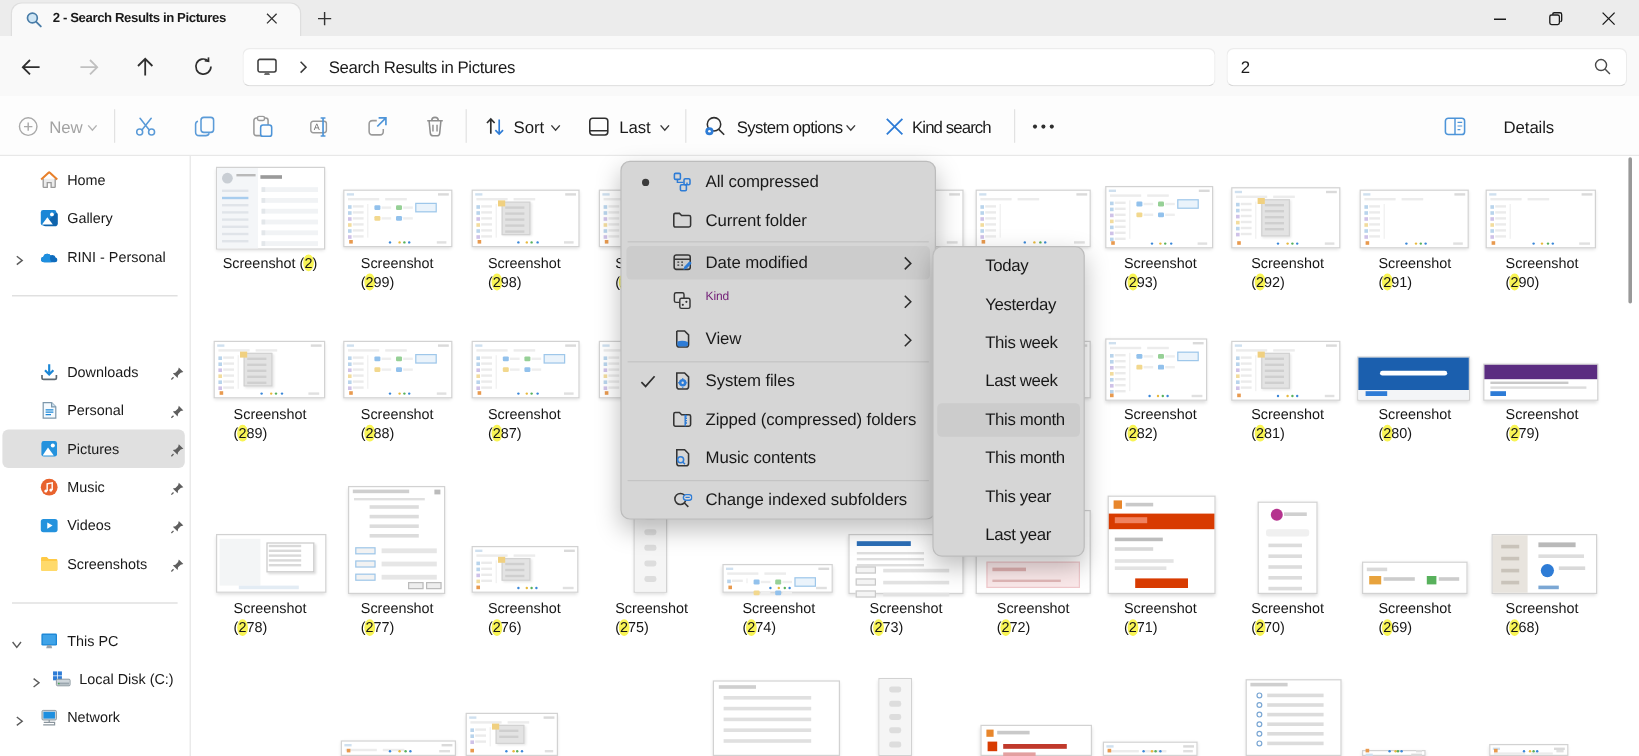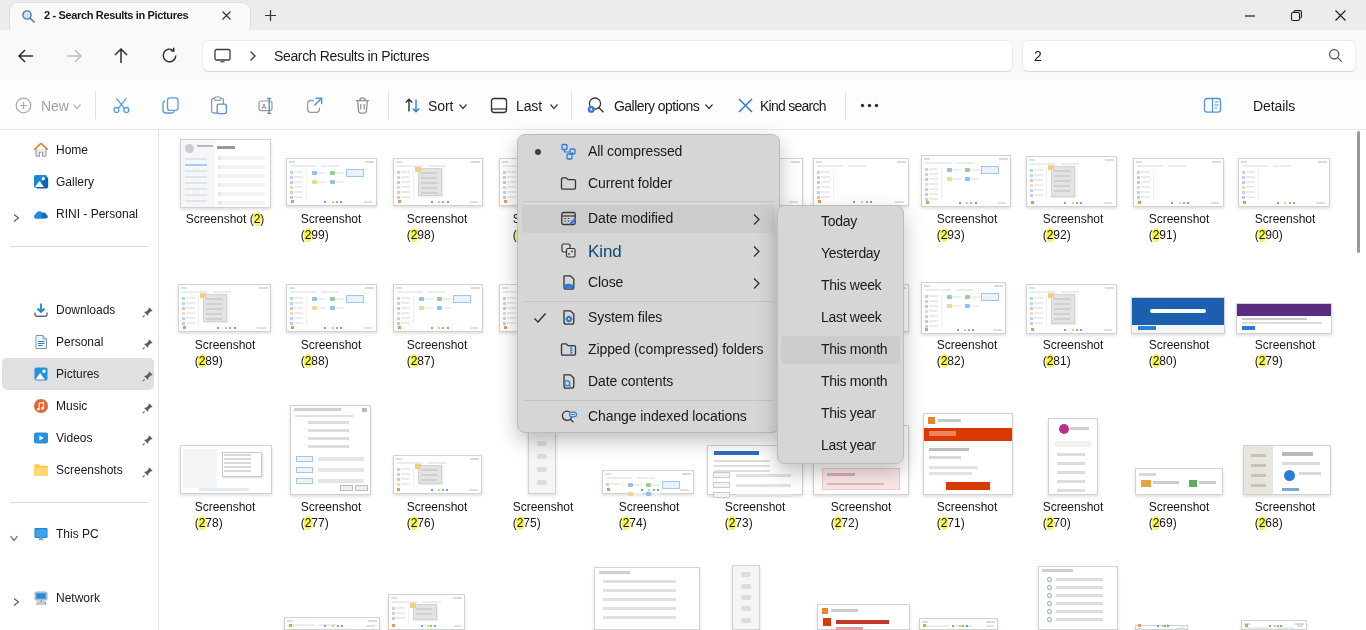--- a/index.html
+++ b/index.html
@@ -136,21 +136,21 @@
 <svg class="abs" style="left:549px;top:102px" width="10" height="9" viewBox="0 0 10 9">
       <path d="M1.5 2.5 L5 6.5 L8.5 2.5" fill="none" stroke="#3a3a3a" stroke-width="1.2"></path>
     </svg>
 <div class="tsep" style="left:571px"></div>
 <svg class="abs" style="left:586px;top:96px" width="20" height="19" viewBox="0 0 20 19">
       <circle cx="9" cy="7.6" r="5.6" fill="none" stroke="#2f2f2f" stroke-width="1.3"></circle>
       <line x1="13" y1="11.8" x2="17.5" y2="16.3" stroke="#2f2f2f" stroke-width="1.3"></line>
       <circle cx="5.2" cy="13.4" r="3.4" fill="#2e7cd6"></circle>
       <circle cx="5.2" cy="13.4" r="1.1" fill="#fdfdfd"></circle>
     </svg>
-<div class="abs t14" style="left:614px;top:98px;letter-spacing:-0.55px">Gallery options</div>
+<div class="abs t14" style="left:614px;top:98px;letter-spacing:-0.55px">System options</div>
 <svg class="abs" style="left:704px;top:102px" width="10" height="9" viewBox="0 0 10 9">
       <path d="M1.5 2.5 L5 6.5 L8.5 2.5" fill="none" stroke="#3a3a3a" stroke-width="1.2"></path>
     </svg>
 <svg class="abs" style="left:737px;top:97px" width="17" height="17" viewBox="0 0 17 17">
       <path d="M2 2 L15 15 M15 2 L2 15" stroke="#2e7cd6" stroke-width="1.5"></path>
     </svg>
 <div class="abs t14" style="left:760px;top:98px;letter-spacing:-0.75px">Kind search</div>
 <div class="tsep" style="left:845px"></div>
 <svg class="abs" style="left:860px;top:103px" width="20" height="5" viewBox="0 0 20 5">
       <circle cx="2.5" cy="2.5" r="1.7" fill="#2f2f2f"></circle>
@@ -266,20 +266,35 @@
 <div class="srow" style="top:518px">
 <div class="schev" style="left:9px"><svg viewBox="0 0 10 10">
           <path d="M1.5 3 L5 7.5 L8.5 3" fill="none" stroke="#5c5c5c" stroke-width="1.2"></path>
         </svg></div>
 <div class="sico" style="left:33px"><svg viewBox="0 0 16 16">
           <rect x="1.5" y="2" width="13" height="10" rx="1.2" fill="#1c87d6"></rect>
           <rect x="2.6" y="3.1" width="10.8" height="7.8" fill="#3fa3e8"></rect>
           <path d="M5.5 14.2 H10.5 L9.7 11.6 H6.3 Z" fill="#9aa4ad"></path>
         </svg></div>
 <div class="stext" style="left:56px">This PC</div>
+</div>
+<div class="srow" style="top:550px">
+<div class="schev" style="left:25px"><svg viewBox="0 0 10 10">
+          <path d="M3 1.5 L7.5 5 L3 8.5" fill="none" stroke="#5c5c5c" stroke-width="1.2"></path>
+        </svg></div>
+<div class="sico" style="left:43px"><svg viewBox="0 0 16 16">
+          <rect x="1.2" y="1.5" width="3.4" height="3.4" fill="#2e7cd6"></rect>
+          <rect x="5.2" y="1.5" width="3.4" height="3.4" fill="#2e7cd6"></rect>
+          <rect x="1.2" y="5.5" width="3.4" height="3.4" fill="#2e7cd6"></rect>
+          <rect x="5.2" y="5.5" width="3.4" height="3.4" fill="#2e7cd6"></rect>
+          <rect x="4" y="8" width="11.5" height="5.5" rx="1" fill="#cfd6db" stroke="#8a959d" stroke-width="0.8"></rect>
+          <rect x="5" y="10.8" width="9.5" height="1.6" fill="#9aa6ae"></rect>
+          <circle cx="6" cy="11.6" r="0.7" fill="#3fae49"></circle>
+        </svg></div>
+<div class="stext" style="left:66px">Local Disk (C:)</div>
 </div>
 <div class="srow" style="top:582px">
 <div class="schev" style="left:11px"><svg viewBox="0 0 10 10">
           <path d="M3 1.5 L7.5 5 L3 8.5" fill="none" stroke="#5c5c5c" stroke-width="1.2"></path>
         </svg></div>
 <div class="sico" style="left:33px"><svg viewBox="0 0 16 16">
           <rect x="2" y="2" width="12" height="8" rx="1" fill="#cdd6dd" stroke="#8a959d" stroke-width="0.8"></rect>
           <rect x="3.2" y="3.2" width="9.6" height="5.6" fill="#1e8fdf"></rect>
           <path d="M8 10 V12 M3 14 H13 M3.5 12 H12.5 V14" fill="none" stroke="#8a959d" stroke-width="1"></path>
         </svg></div>
@@ -1193,29 +1208,29 @@
 <div class="abs" style="left:588px;top:210px;font-size:14px;color:#191919;letter-spacing:-0.1px">Date modified</div>
 <svg class="abs" style="left:752px;top:213px" width="9" height="13" viewBox="0 0 9 13">
       <path d="M2 1.5 L7 6.5 L2 11.5" fill="none" stroke="#2f2f2f" stroke-width="1.3"></path>
     </svg>
 <div class="abs mico" style="left:560px;top:242px"><svg viewBox="0 0 17 17">
         <rect x="2" y="2" width="8" height="8" rx="1.4" fill="#dcdcdc" stroke="#343434" stroke-width="1.2"></rect>
         <rect x="6.5" y="6.5" width="8.5" height="8.5" rx="1.4" fill="#dcdcdc" stroke="#343434" stroke-width="1.2"></rect>
         <circle cx="9" cy="12" r="0.9" fill="#343434"></circle>
         <circle cx="12" cy="9.5" r="0.9" fill="#343434"></circle>
       </svg></div>
-<div class="abs" style="left:588px;top:242px;font-size:17px;color:#0c4a6e;letter-spacing:-0.1px">Kind</div>
+<div class="abs" style="left:588px;top:242px;font-size:10px;color:#701a75;letter-spacing:-0.1px">Kind</div>
 <svg class="abs" style="left:752px;top:245px" width="9" height="13" viewBox="0 0 9 13">
       <path d="M2 1.5 L7 6.5 L2 11.5" fill="none" stroke="#2f2f2f" stroke-width="1.3"></path>
     </svg>
 <div class="abs mico" style="left:560px;top:274px"><svg viewBox="0 0 17 17">
         <path d="M4 1.8 H10.5 L13.8 5.1 V13 Q13.8 15.2 11.6 15.2 H6.2 Q4 15.2 4 13 V1.8 M4 1.8" fill="none" stroke="#343434" stroke-width="1.3"></path>
         <path d="M4.5 10.5 Q9 9 13.3 11 V13.2 Q13.3 14.8 11.6 14.8 H6.2 Q4.5 14.8 4.5 13.2 Z" fill="#2e7cd6"></path>
       </svg></div>
-<div class="abs" style="left:588px;top:274px;font-size:14px;color:#191919;letter-spacing:-0.1px">Close</div>
+<div class="abs" style="left:588px;top:274px;font-size:14px;color:#191919;letter-spacing:-0.1px">View</div>
 <svg class="abs" style="left:752px;top:277px" width="9" height="13" viewBox="0 0 9 13">
       <path d="M2 1.5 L7 6.5 L2 11.5" fill="none" stroke="#2f2f2f" stroke-width="1.3"></path>
     </svg>
 <div class="abs mico" style="left:560px;top:309px"><svg viewBox="0 0 17 17">
         <path d="M4 1.8 H10.5 L13.8 5.1 V13 Q13.8 15.2 11.6 15.2 H6.2 Q4 15.2 4 13 Z" fill="none" stroke="#343434" stroke-width="1.3"></path>
         <circle cx="8.9" cy="10" r="3.1" fill="#2e7cd6"></circle>
         <circle cx="8.9" cy="10" r="1" fill="#dcdcdc"></circle>
         <path d="M8.9 6.6 V5.9 M8.9 13.4 V14.1 M12 10 H12.7 M5.1 10 H5.8" stroke="#2e7cd6" stroke-width="1.2"></path>
       </svg></div>
 <div class="abs" style="left:588px;top:309px;font-size:14px;color:#191919;letter-spacing:-0.1px">System files</div>
@@ -1225,28 +1240,28 @@
 <div class="abs mico" style="left:560px;top:341px"><svg viewBox="0 0 17 17">
         <path d="M1.5 4 Q1.5 2.8 2.7 2.8 H6.2 L8 4.6 H14.3 Q15.5 4.6 15.5 5.8 V12.8 Q15.5 14.2 14.1 14.2 H2.9 Q1.5 14.2 1.5 12.8 Z" fill="none" stroke="#343434" stroke-width="1.3"></path>
         <path d="M11 4.6 V14.2 M11 5.5 H12.5 M11 7.5 H12.5 M11 9.5 H12.5 M11 11.5 H12.5" stroke="#2e7cd6" stroke-width="1.2"></path>
       </svg></div>
 <div class="abs" style="left:588px;top:341px;font-size:14px;color:#191919;letter-spacing:-0.1px">Zipped (compressed) folders</div>
 <div class="abs mico" style="left:560px;top:373px"><svg viewBox="0 0 17 17">
         <path d="M4 1.8 H10.5 L13.8 5.1 V13 Q13.8 15.2 11.6 15.2 H6.2 Q4 15.2 4 13 Z" fill="none" stroke="#343434" stroke-width="1.3"></path>
         <circle cx="7.2" cy="10.2" r="2.5" fill="none" stroke="#2e7cd6" stroke-width="1.3"></circle>
         <line x1="9" y1="12" x2="10.8" y2="13.9" stroke="#2e7cd6" stroke-width="1.3"></line>
       </svg></div>
-<div class="abs" style="left:588px;top:373px;font-size:14px;color:#191919;letter-spacing:-0.1px">Date contents</div>
+<div class="abs" style="left:588px;top:373px;font-size:14px;color:#191919;letter-spacing:-0.1px">Music contents</div>
 <div class="abs mico" style="left:560px;top:408px"><svg viewBox="0 0 17 17">
         <circle cx="7" cy="7.8" r="4.6" fill="none" stroke="#343434" stroke-width="1.3"></circle>
         <line x1="10.4" y1="11.2" x2="13.6" y2="14.4" stroke="#343434" stroke-width="1.3"></line>
         <rect x="9.5" y="4.2" width="7" height="4.6" rx="2.3" fill="#dcdcdc" stroke="#2e7cd6" stroke-width="1.2"></rect>
         <line x1="11.2" y1="6.5" x2="14.8" y2="6.5" stroke="#2e7cd6" stroke-width="1.1"></line>
       </svg></div>
-<div class="abs" style="left:588px;top:408px;font-size:14px;color:#191919;letter-spacing:-0.1px">Change indexed locations</div>
+<div class="abs" style="left:588px;top:408px;font-size:14px;color:#191919;letter-spacing:-0.1px">Change indexed subfolders</div>
 <div class="abs" style="left:523px;top:200.5px;width:251px;height:1px;background:#c4c4c4"></div>
 <div class="abs" style="left:523px;top:300.5px;width:251px;height:1px;background:#c4c4c4"></div>
 <div class="abs" style="left:523px;top:399.5px;width:251px;height:1px;background:#c4c4c4"></div>
 <div class="menu" style="left:777px;top:205px;width:127px;height:259px"></div>
 <div class="abs" style="left:781px;top:336px;width:119px;height:28px;background:#cccccc;border-radius:4px"></div>
 <div class="abs" style="left:821px;top:213px;font-size:14px;color:#191919;letter-spacing:-0.3px">Today</div>
 <div class="abs" style="left:821px;top:245px;font-size:14px;color:#191919;letter-spacing:-0.3px">Yesterday</div>
 <div class="abs" style="left:821px;top:277px;font-size:14px;color:#191919;letter-spacing:-0.3px">This week</div>
 <div class="abs" style="left:821px;top:309px;font-size:14px;color:#191919;letter-spacing:-0.3px">Last week</div>
 <div class="abs" style="left:821px;top:341px;font-size:14px;color:#191919;letter-spacing:-0.3px">This month</div>

